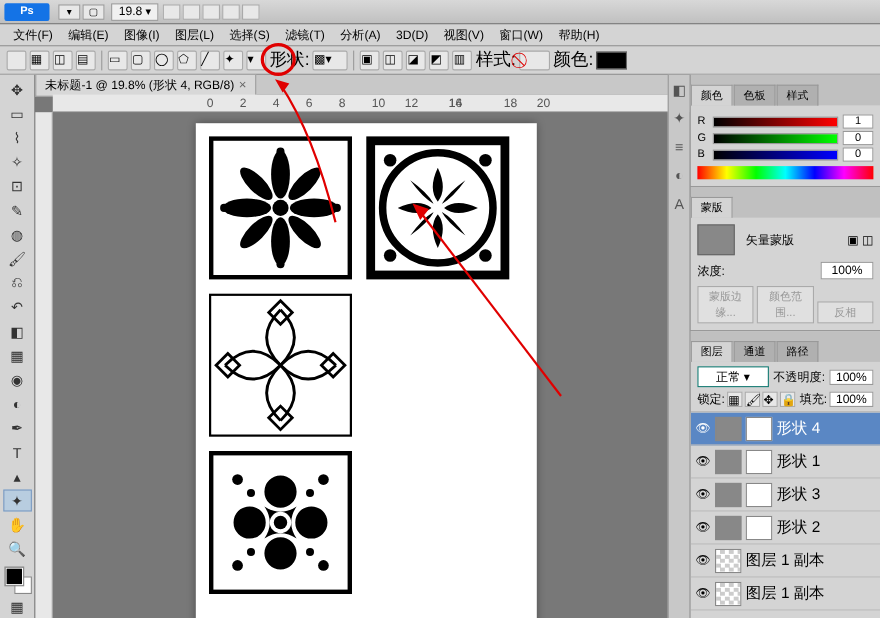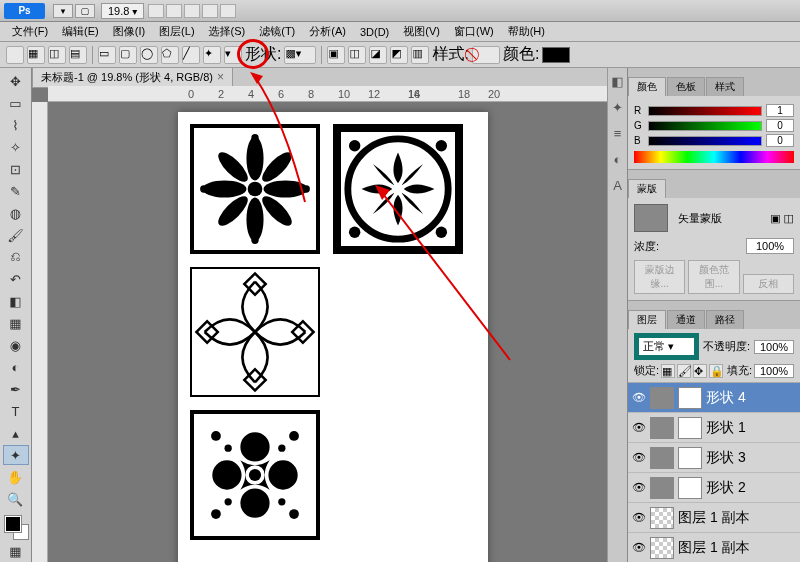--- a/index.html
+++ b/index.html
@@ -62,21 +62,21 @@
 .mask-panel{padding:6px;background:#d4d4d4}
 .mask-head{display:flex;align-items:center;gap:10px;margin-bottom:6px}
 .mask-thumb{width:34px;height:28px;background:#888;border:1px solid #666}
 .mask-row{display:flex;justify-content:space-between;align-items:flex-end;margin:0 0;font-size:10px}
 .mask-val{width:48px;border:1px solid #999;background:#fff;text-align:center;padding:1px}
 .mask-btns{display:flex;flex-direction:row;gap:3px;margin-top:6px;align-items:flex-end}
 .mask-btn{width:70px;padding:2px;border:1px solid #aaa;background:#e0e0e0;font-size:10px;text-align:center;color:#999}
 .layers-panel{flex:1;display:flex;flex-direction:column;background:#d4d4d4}
 .layer-opts{padding:4px 6px;display:flex;flex-direction:column;gap:3px;border-bottom:1px solid #aaa}
 .lo-row{display:flex;align-items:center;gap:4px;font-size:10px}
-.lo-sel{border:5px solid #0f766e;background:#fff;padding:1px 4px;flex:1}
+.lo-sel{border:1px solid #0f766e;background:#fff;padding:1px 16px;flex:1}
 .lo-val{width:40px;border:1px solid #999;background:#fff;text-align:center}
 .lock-row{display:flex;align-items:center;gap:2px;font-size:10px}
 .lock-ic{width:14px;height:14px;border:1px solid #aaa;background:#e8e8e8}
 .layer-list{flex:1;overflow:auto;background:#d4d4d4}
 .layer{display:flex;align-items:center;height:30px;border-bottom:1px solid #bbb;padding:0 4px;gap:4px}
 .layer.sel{background:#5a87c4;color:#fff}
 .eye{width:14px;height:14px;font-size:11px;text-align:center}
 .l-thumb{width:24px;height:22px;background:#fff;border:1px solid #888;background-image:repeating-conic-gradient(#ccc 0 25%,#fff 0 50%);background-size:8px 8px}
 .l-thumb.shape{background:#888}
 .l-mask{width:24px;height:22px;background:#fff;border:1px solid #888}

